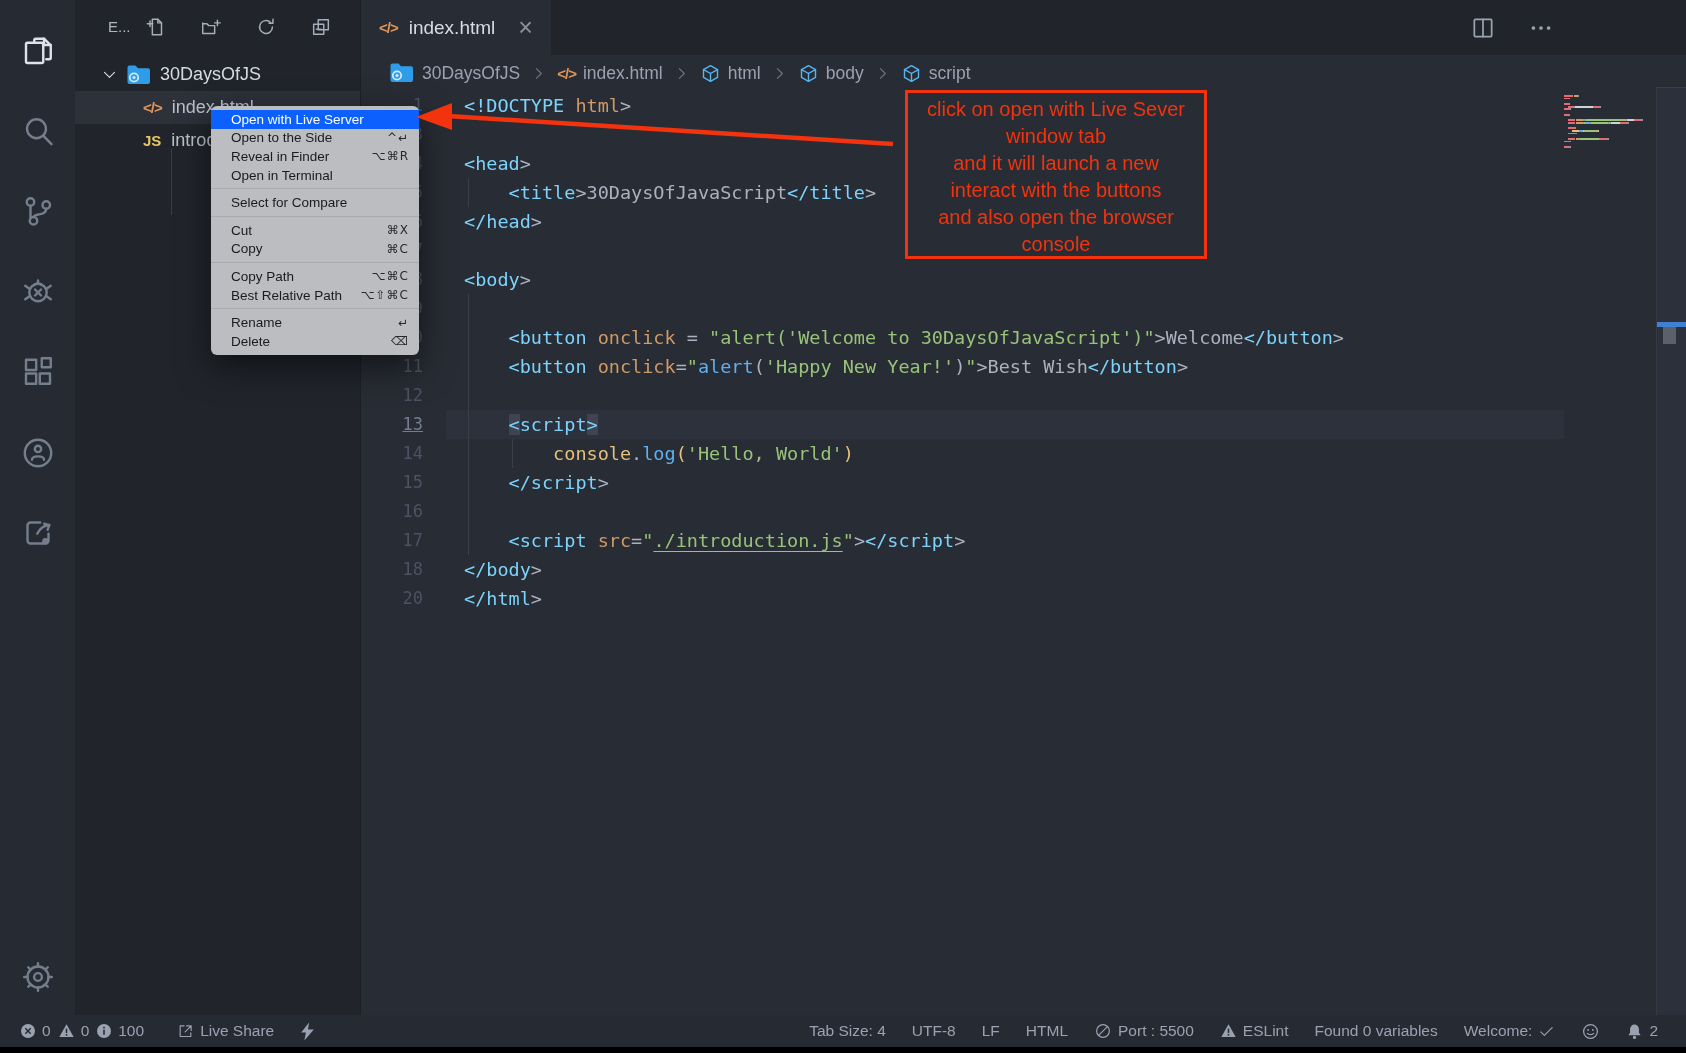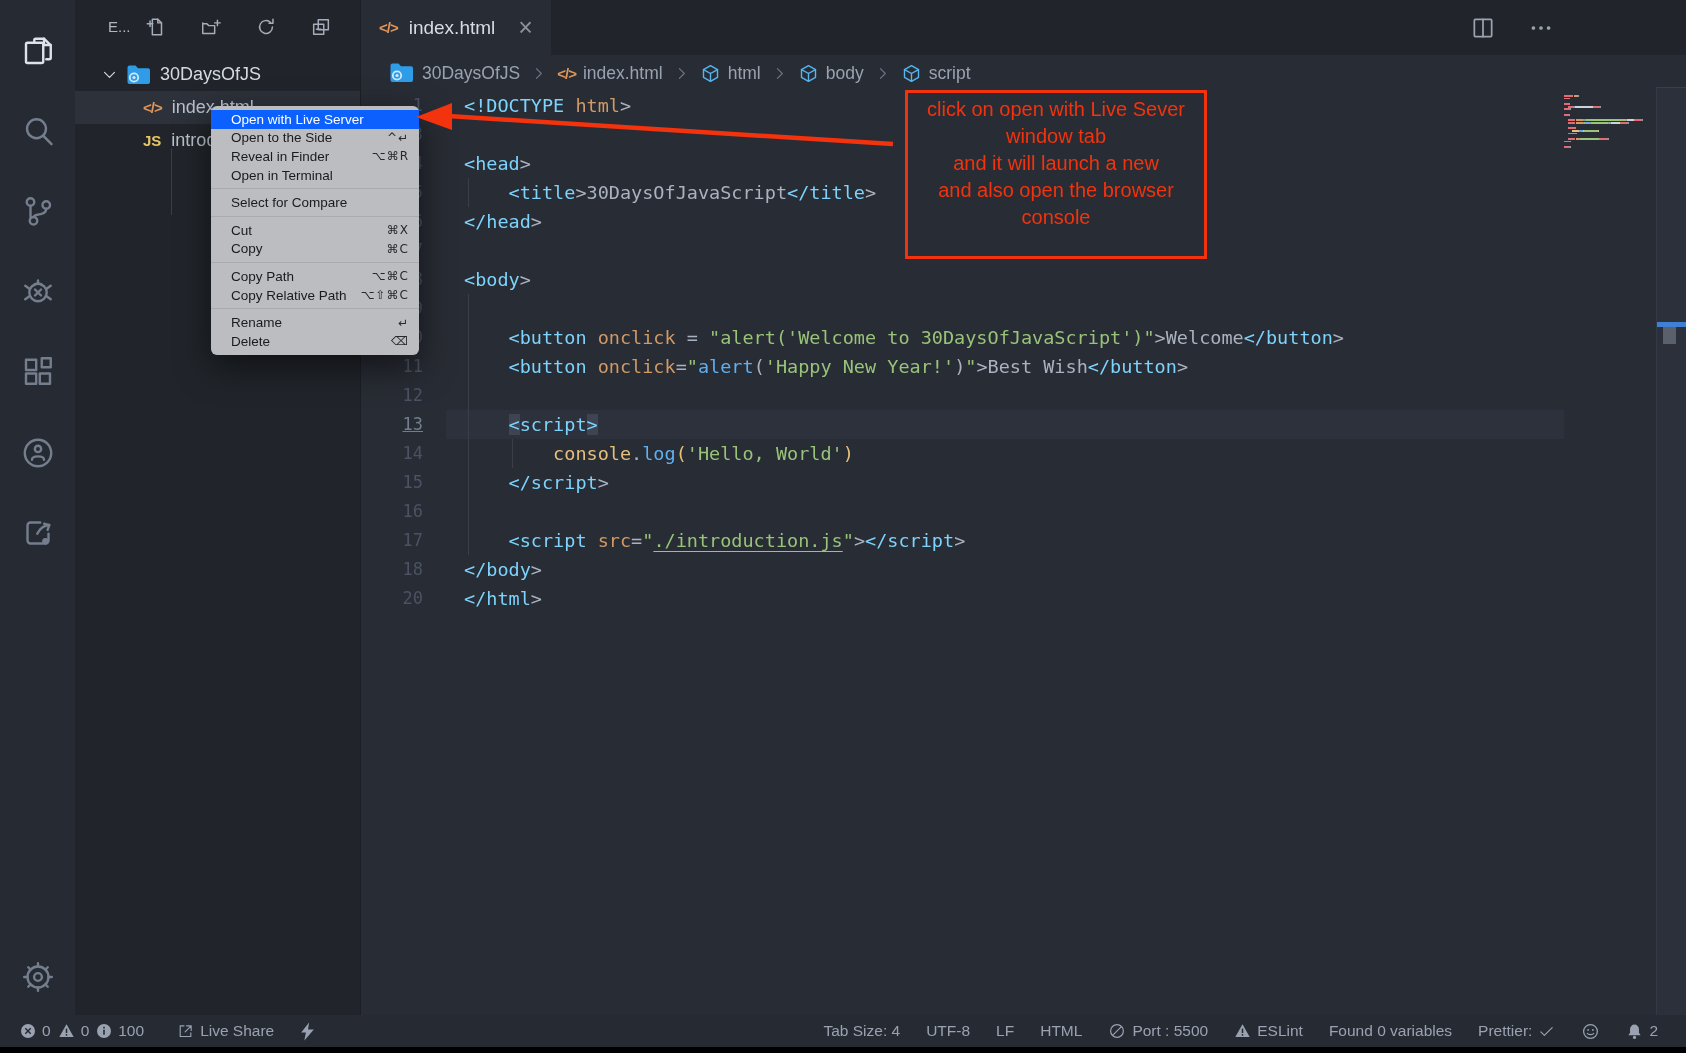--- a/index.html
+++ b/index.html
@@ -464,38 +464,39 @@
       <div class="mi">
         <span class="lbl">Copy</span>
         <span class="sc">⌘C</span>
       </div>
       <div class="msep"></div>
       <div class="mi">
         <span class="lbl">Copy Path</span>
         <span class="sc">⌥⌘C</span>
       </div>
       <div class="mi">
-        <span class="lbl">Copy Relative Path</span>
+        <span class="lbl">Best Relative Path</span>
         <span class="sc">⌥⇧⌘C</span>
       </div>
       <div class="msep"></div>
       <div class="mi">
         <span class="lbl">Rename</span>
         <span class="sc">↵</span>
       </div>
       <div class="mi">
         <span class="lbl">Delete</span>
         <span class="sc">⌫</span>
       </div>
     </div>
 
   <div class="ann" id="ann">
       <div class="al">click on open with Live Sever</div>
       <div class="al">window tab</div>
       <div class="al">and it will launch a new</div>
+      <div class="al">interact with the buttons</div>
       <div class="al">and also open the browser</div>
       <div class="al">console</div>
     </div>
 
   <svg id="arrow-overlay" width="1686" height="1053" viewBox="0 0 1686 1053">
     <line x1="448" y1="116" x2="893" y2="144" stroke="#f2330d" stroke-width="4.5"></line>
     <polygon points="416,117 452,103 452,130" fill="#f2330d"></polygon>
   </svg>
 
   <div class="statusbar">
@@ -575,21 +576,21 @@
               <rect x="7.25" y="5.6" width="1.5" height="4.4" fill="#262b33"></rect>
               <rect x="7.25" y="11" width="1.5" height="1.7" fill="#262b33"></rect>
             </svg>
           </span>
           <span>ESLint</span>
         </span>
         <span class="sitem">
           <span>Found 0 variables</span>
         </span>
         <span class="sitem">
-          <span>Prettier:</span>
+          <span>Welcome:</span>
           <span class="icon">
             <svg width="17" height="17" viewBox="0 0 24 24" fill="none" stroke="currentColor" stroke-width="1.6" stroke-linecap="round" stroke-linejoin="round">
               <path d="M4 12.5l5 5L20 6.5"></path>
             </svg>
           </span>
         </span>
         <span class="sitem">
           <span class="icon">
             <svg width="19" height="19" viewBox="0 0 24 24" fill="none" stroke="currentColor" stroke-width="1.6" stroke-linecap="round" stroke-linejoin="round">
               <circle cx="12" cy="12" r="8.7"></circle>

